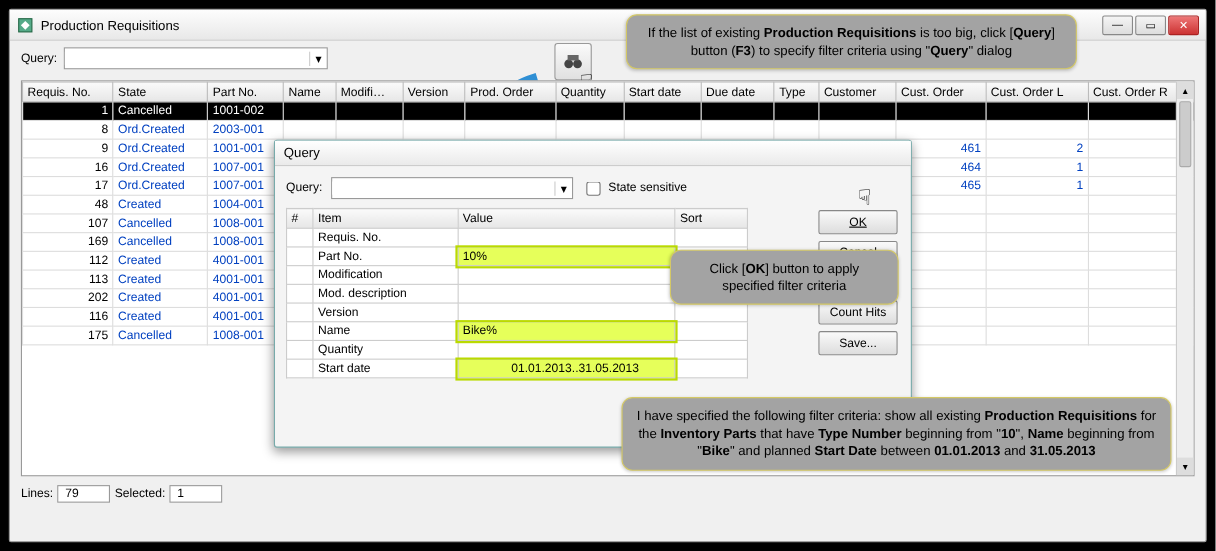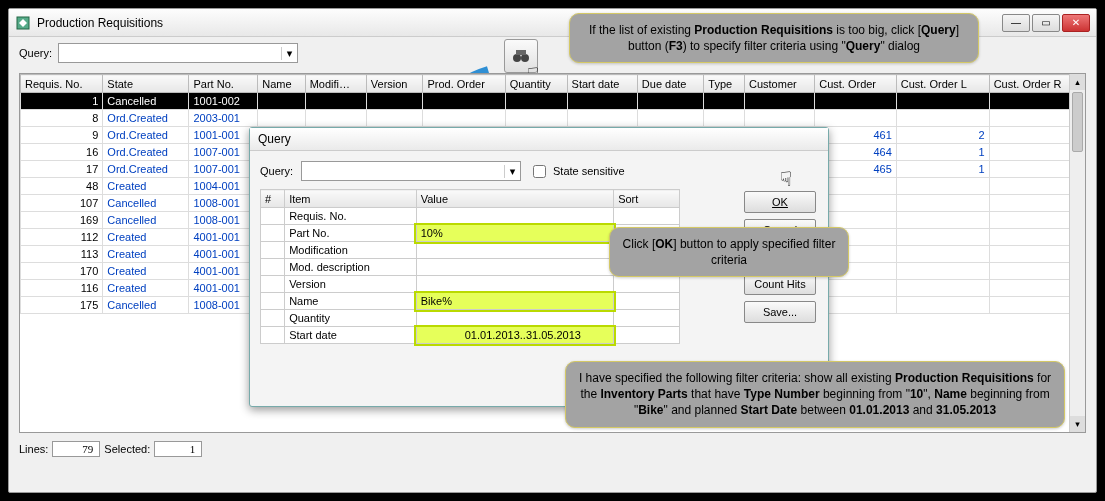--- a/index.html
+++ b/index.html
@@ -18,37 +18,37 @@
   .combo .drop { width: 16px; text-align: center; border-left: 1px solid #ccc; cursor: pointer; }
   .grid-wrap { margin: 4px 10px; border: 1px solid #999; background: #fff; height: 360px; overflow: hidden; position: relative; }
   table { border-collapse: collapse; width: 100%; font-size: 11px; }
   th { background: linear-gradient(#fafafa,#e6e6e6); border: 1px solid #bbb; padding: 2px 4px; font-weight: normal; text-align: left; height: 18px; white-space: nowrap; }
   td { border: 1px solid #ddd; padding: 1px 4px; height: 17px; white-space: nowrap; }
   tr.selected td { background: #000; color: #fff; }
   .link { color: #0040c0; }
   .num-r { text-align: right; color: #0040c0; }
   .num-k { text-align: right; }
   .status { padding: 4px 10px; display: flex; align-items: center; gap: 4px; font-size: 11px; }
-  .sunken { border: 1px solid #999; background: #fff; padding: 1px 6px; min-width: 48px; text-align: right; display: inline-block; font-family: Liberation Serif, serif; }
+  .sunken { border: 1px solid #999; background: #fff; padding: 1px 6px; min-width: 48px; text-align: left; display: inline-block; }
   
   .popup { position: absolute; left: 240px; top: 118px; width: 580px; height: 280px; background: #f4f4f4; border: 1px solid #7aa; border-radius: 3px; box-shadow: 0 3px 10px rgba(0,0,0,0.4); }
   .popup .ptitle { background: linear-gradient(#fff,#eaeaea); padding: 4px 8px; border-bottom: 1px solid #ccc; font-size: 12px; }
   .popup .pbody { padding: 10px; position: relative; }
   .popup .prow { display: flex; align-items: center; gap: 8px; margin-bottom: 8px; }
   .chk { display: inline-flex; align-items: center; gap: 4px; }
   .btncol { position: absolute; right: 12px; top: 40px; display: flex; flex-direction: column; gap: 6px; }
   .btn { width: 72px; height: 22px; border: 1px solid #888; background: linear-gradient(#fafafa,#ddd); border-radius: 2px; text-align: center; line-height: 20px; cursor: pointer; font-size: 11px; }
   .ptable { border: 1px solid #999; background: #fff; }
   .ptable th, .ptable td { border: 1px solid #ccc; }
   .hlval { background: #e6ff5a; outline: 2px solid #bada00; }
   
   .callout { position: absolute; background: #a3a3a3; border: 1px solid #d4c866; border-radius: 10px; padding: 8px 12px; font-size: 12px; line-height: 1.35; box-shadow: 0 1px 3px rgba(0,0,0,0.2); text-align: center; }
   .callout b { font-weight: bold; }
   .callout.top { left: 560px; top: 4px; width: 410px; }
-  .callout.mid { left: 600px; top: 218px; width: 240px; }
+  .callout.mid { left: 600px; top: 218px; width: 208px; }
   .callout.bot { left: 556px; top: 352px; width: 500px; }
   .iconbtn { position: absolute; left: 495px; top: 30px; width: 34px; height: 34px; border: 1px solid #999; background: linear-gradient(#fafafa,#e0e0e0); border-radius: 3px; display: flex; align-items: center; justify-content: center; }
   .cursor { position: absolute; font-size: 20px; color: #000; pointer-events:none; }
   .arrow-svg { position: absolute; left: 400px; top: 56px; width: 120px; height: 100px; pointer-events: none; }
   .scrollbar-v { position:absolute; right:0; top:0; bottom:0; width:16px; background:#eee; border-left:1px solid #ccc; }
   .scrollbar-v .thumb { position:absolute; left:2px; right:2px; top:18px; height:60px; background:#ccc; border:1px solid #aaa; border-radius:2px; }
   .scrollbar-v .arr { position:absolute; left:0; right:0; height:16px; text-align:center; font-size:9px; line-height:16px; background:#ddd; }
   .scrollbar-v .arr.up { top:0; } .scrollbar-v .arr.dn { bottom:0; }
 </style>
 </head>
@@ -278,21 +278,21 @@
             <td></td>
             <td></td>
             <td></td>
             <td></td>
             <td></td>
             <td class="num-r"></td>
             <td class="num-r"></td>
             <td class="num-r"></td>
           </tr>
           <tr>
-            <td class="num-k">170</td>
+            <td class="num-k">202</td>
             <td class="link">Created</td>
             <td class="link">4001-001</td>
             <td></td>
             <td></td>
             <td></td>
             <td></td>
             <td></td>
             <td></td>
             <td></td>
             <td></td>

